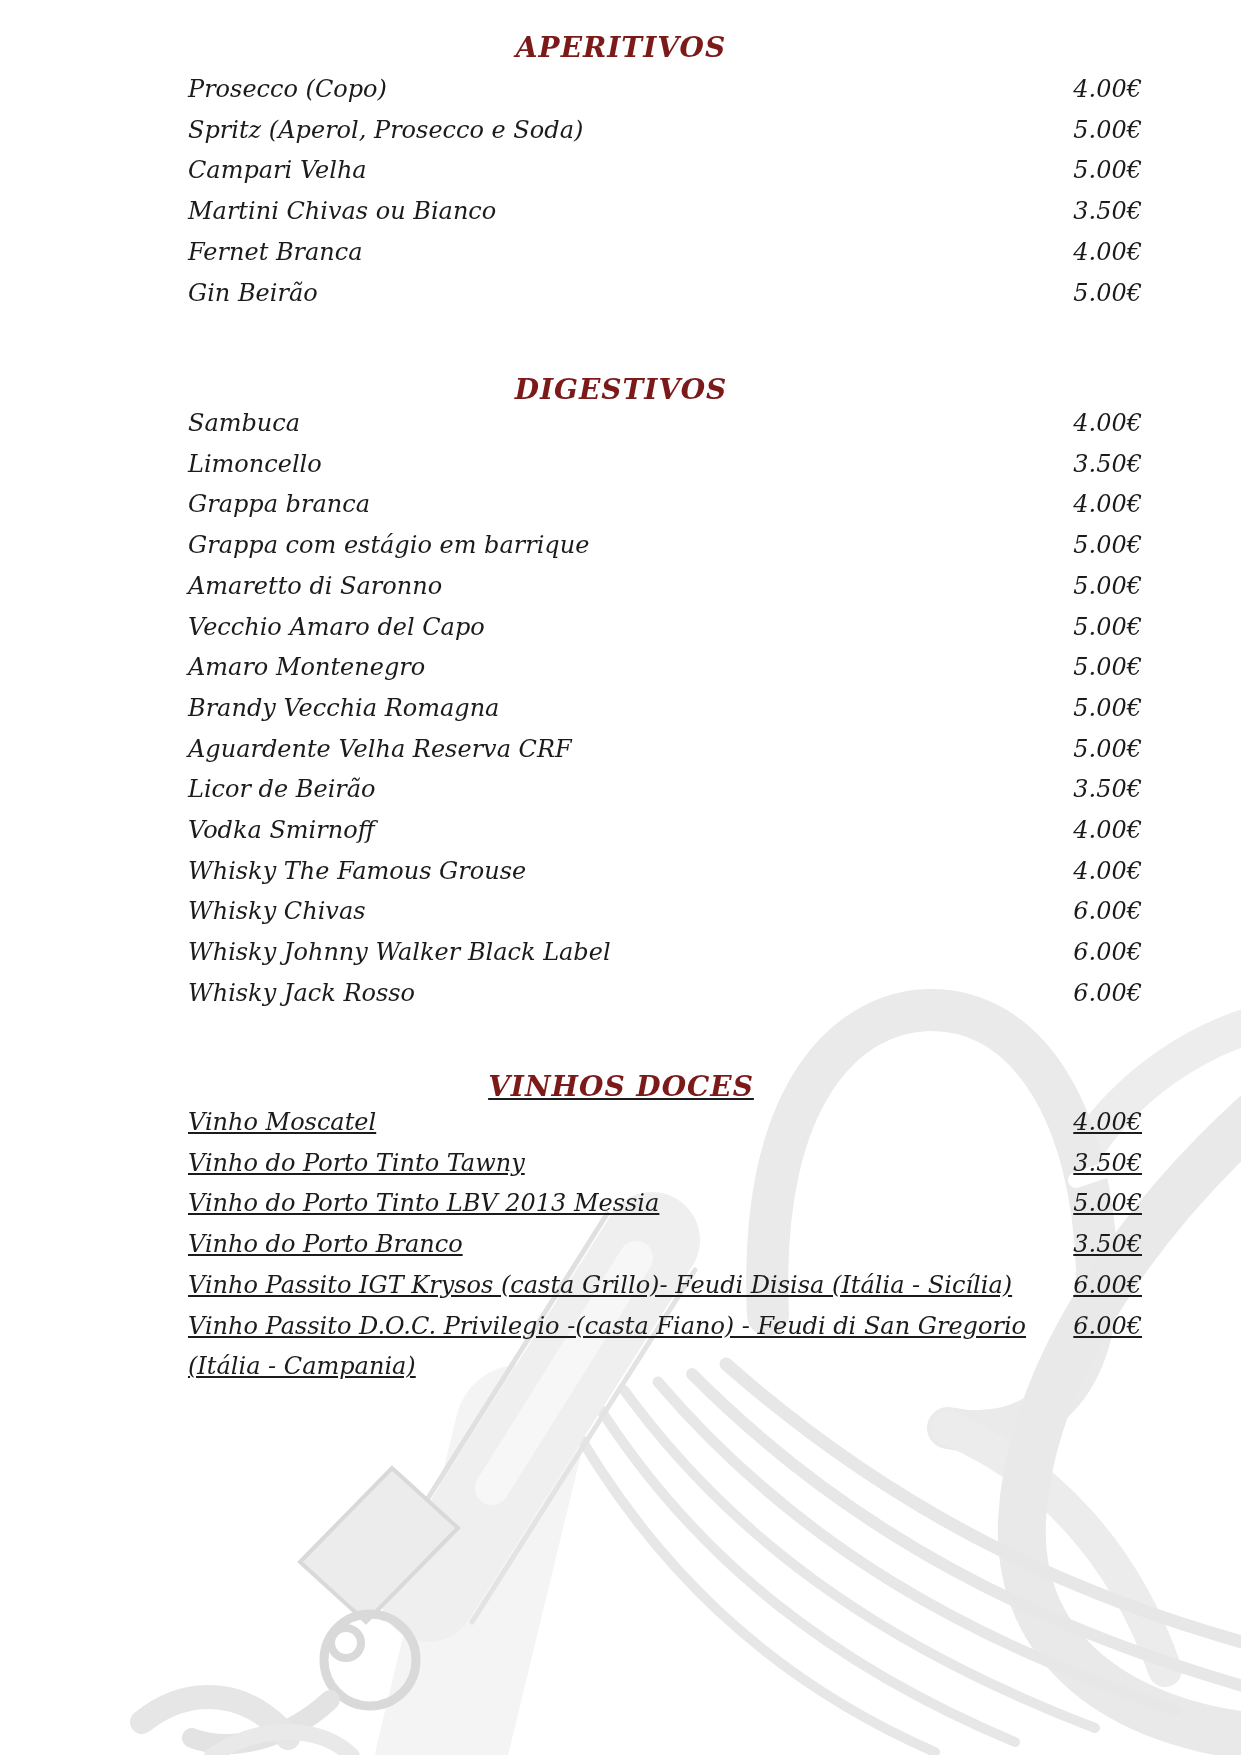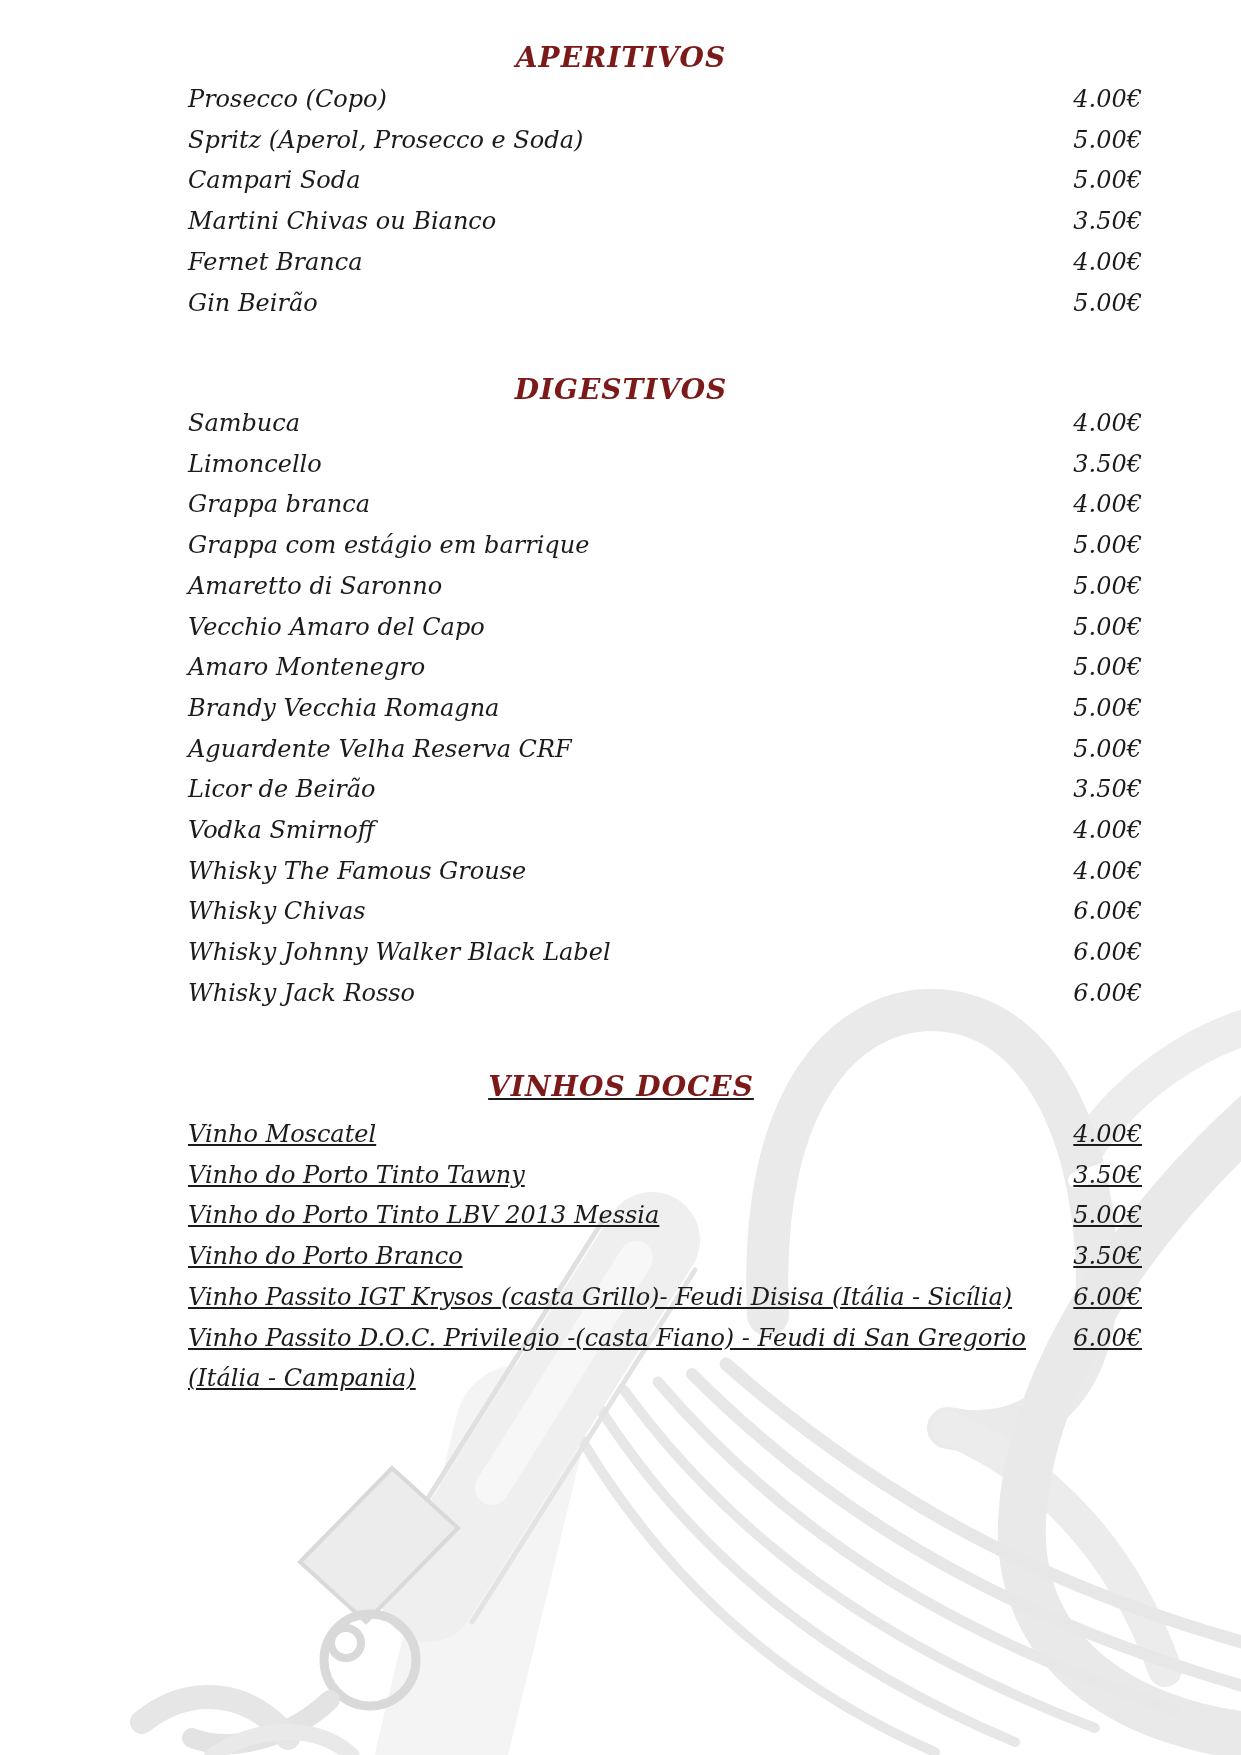--- a/index.html
+++ b/index.html
@@ -19,37 +19,37 @@
     width:1241px; height:1755px;
     z-index:0;
     pointer-events:none;
   }
   .section {
     position:absolute;
     left:188px;
     width:954px;
     z-index:1;
   }
-  .sec-aperitivos { top:43px; }
+  .sec-aperitivos { top:33px; }
   .sec-digestivos { top:375px; }
   .sec-vinhos     { top:1072px;text-decoration:underline; }
   .section-title {
     position:relative;
     left:-44px;
     text-align:center;
     font-size:28px;
     font-weight:bold;
     line-height:30px;
     color:#7c1a1a;
     letter-spacing:1px;
   }
   .rows { display:block; }
   .sec-aperitivos .rows { margin-top:6px; }
   .sec-digestivos .rows { margin-top:-2px; }
-  .sec-vinhos     .rows { margin-top:12px; }
+  .sec-vinhos     .rows { margin-top:0; }
   .menu-row {
     display:flex;
     justify-content:space-between;
     align-items:baseline;
     line-height:40.7px;
     font-size:24px;
     white-space:nowrap;
   }
   .item-name  { text-align:left; }
   .item-price { padding-left:20px; }
@@ -101,21 +101,21 @@
     <div class="rows">
       <div class="menu-row">
         <span class="item-name">Prosecco (Copo)</span>
         <span class="item-price">4.00€</span>
       </div>
       <div class="menu-row">
         <span class="item-name">Spritz (Aperol, Prosecco e Soda)</span>
         <span class="item-price">5.00€</span>
       </div>
       <div class="menu-row">
-        <span class="item-name">Campari Soda</span>
+        <span class="item-name">Campari Velha</span>
         <span class="item-price">5.00€</span>
       </div>
       <div class="menu-row">
         <span class="item-name">Martini Chivas ou Bianco</span>
         <span class="item-price">3.50€</span>
       </div>
       <div class="menu-row">
         <span class="item-name">Fernet Branca</span>
         <span class="item-price">4.00€</span>
       </div>

